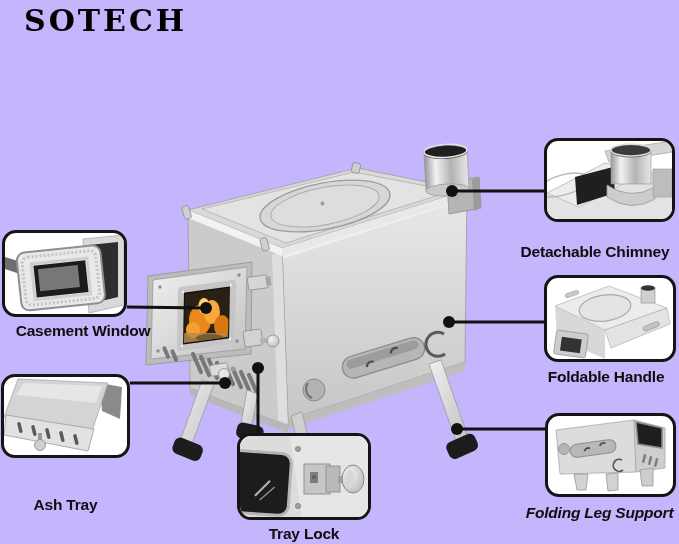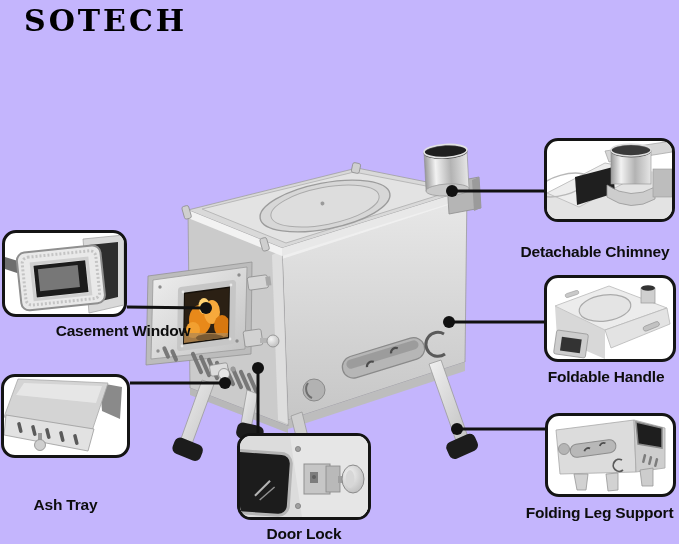--- a/index.html
+++ b/index.html
@@ -22,24 +22,24 @@
   .box-casement{left:2px;  top:230px;width:125px;height:87px;}
   .box-ashtray {left:1px;  top:374px;width:129px;height:84px;}
   .box-handle  {left:544px;top:275px;width:132px;height:87px;}
   .box-legs    {left:545px;top:413px;width:131px;height:84px;}
   .box-doorlock{left:237px;top:433px;width:134px;height:87px;}
   .label{
     position:absolute;font-weight:700;font-size:15.5px;line-height:19px;color:#0d0d0d;
     text-align:center;letter-spacing:-0.2px;white-space:nowrap;
   }
   .lbl-chimney {left:512px;top:242px;width:166px;}
-  .lbl-casement{left:0px;  top:321px;width:166px;padding-left:40px;}
+  .lbl-casement{left:0px;  top:321px;width:166px;}
   .lbl-ashtray {left:1px;  top:465px;width:129px;margin-top:30px;}
   .lbl-handle  {left:533px;top:367px;width:146px;}
-  .lbl-legs    {left:520px;top:503px;width:159px;}
+  .lbl-legs    {left:520px;top:503px;width:159px;font-style:italic;}
   .lbl-doorlock{left:237px;top:524px;width:134px;}
 </style>
 </head>
 <body>
 
 <div class="canvas">
 
   <div class="logo">SOTECH</div>
 
   <svg class="scene" width="679" height="544" viewBox="0 0 679 544">
@@ -311,15 +311,15 @@
       <ellipse cx="113" cy="43" rx="11" ry="14" fill="url(#gKnob)" stroke="#8a8a8a" stroke-width="1"></ellipse>
       <ellipse cx="110" cy="43" rx="4.5" ry="9" fill="#d7d7d7"></ellipse>
     </svg>
   </div>
 
   <div class="label lbl-chimney">Detachable Chimney</div>
   <div class="label lbl-casement">Casement Window</div>
   <div class="label lbl-ashtray">Ash Tray</div>
   <div class="label lbl-handle">Foldable Handle</div>
   <div class="label lbl-legs">Folding Leg Support</div>
-  <div class="label lbl-doorlock">Door Lock</div>
+  <div class="label lbl-doorlock">Tray Lock</div>
 
 </div>
 
 </body></html>

